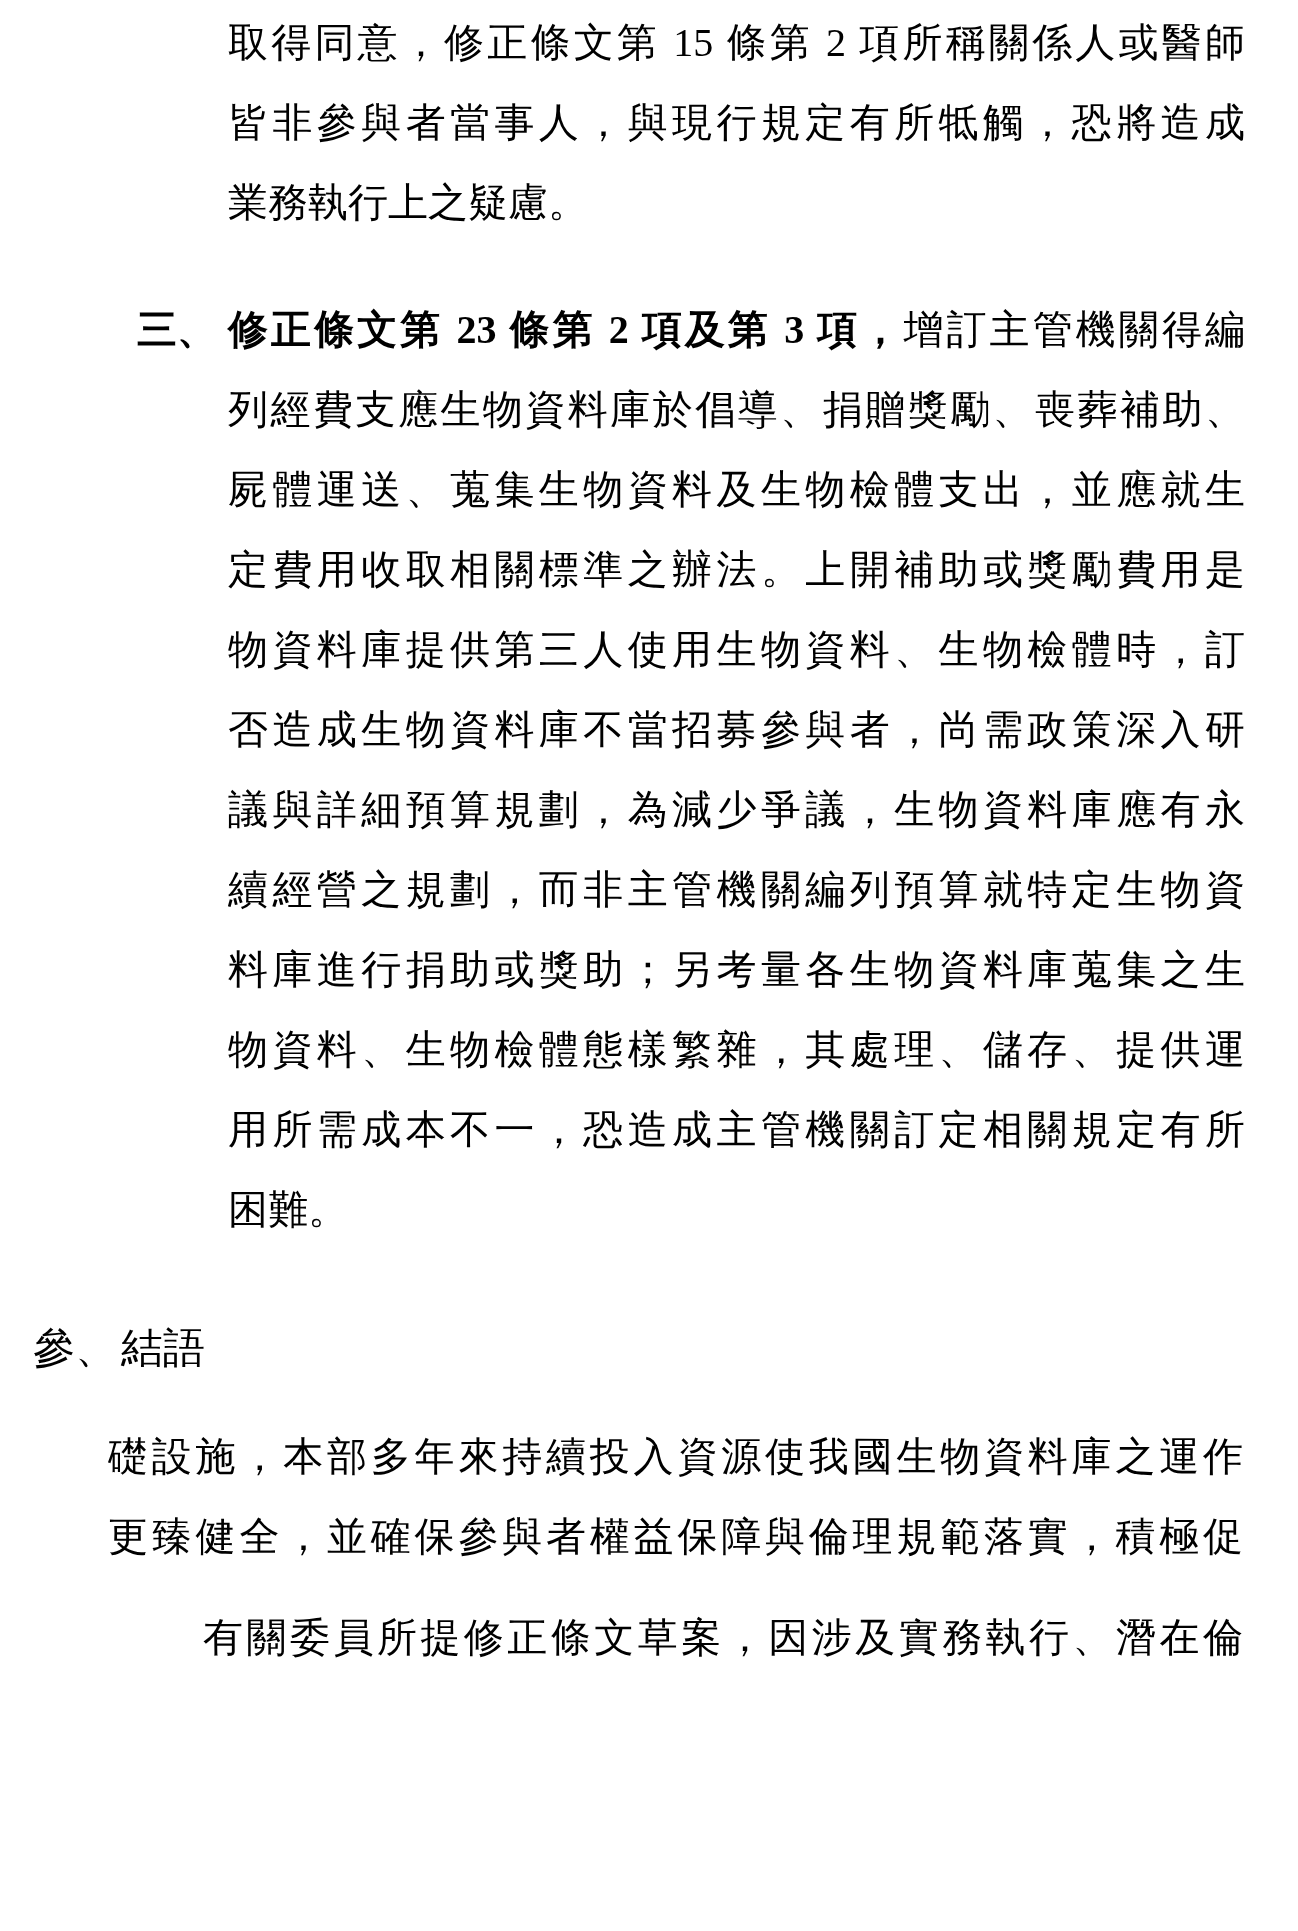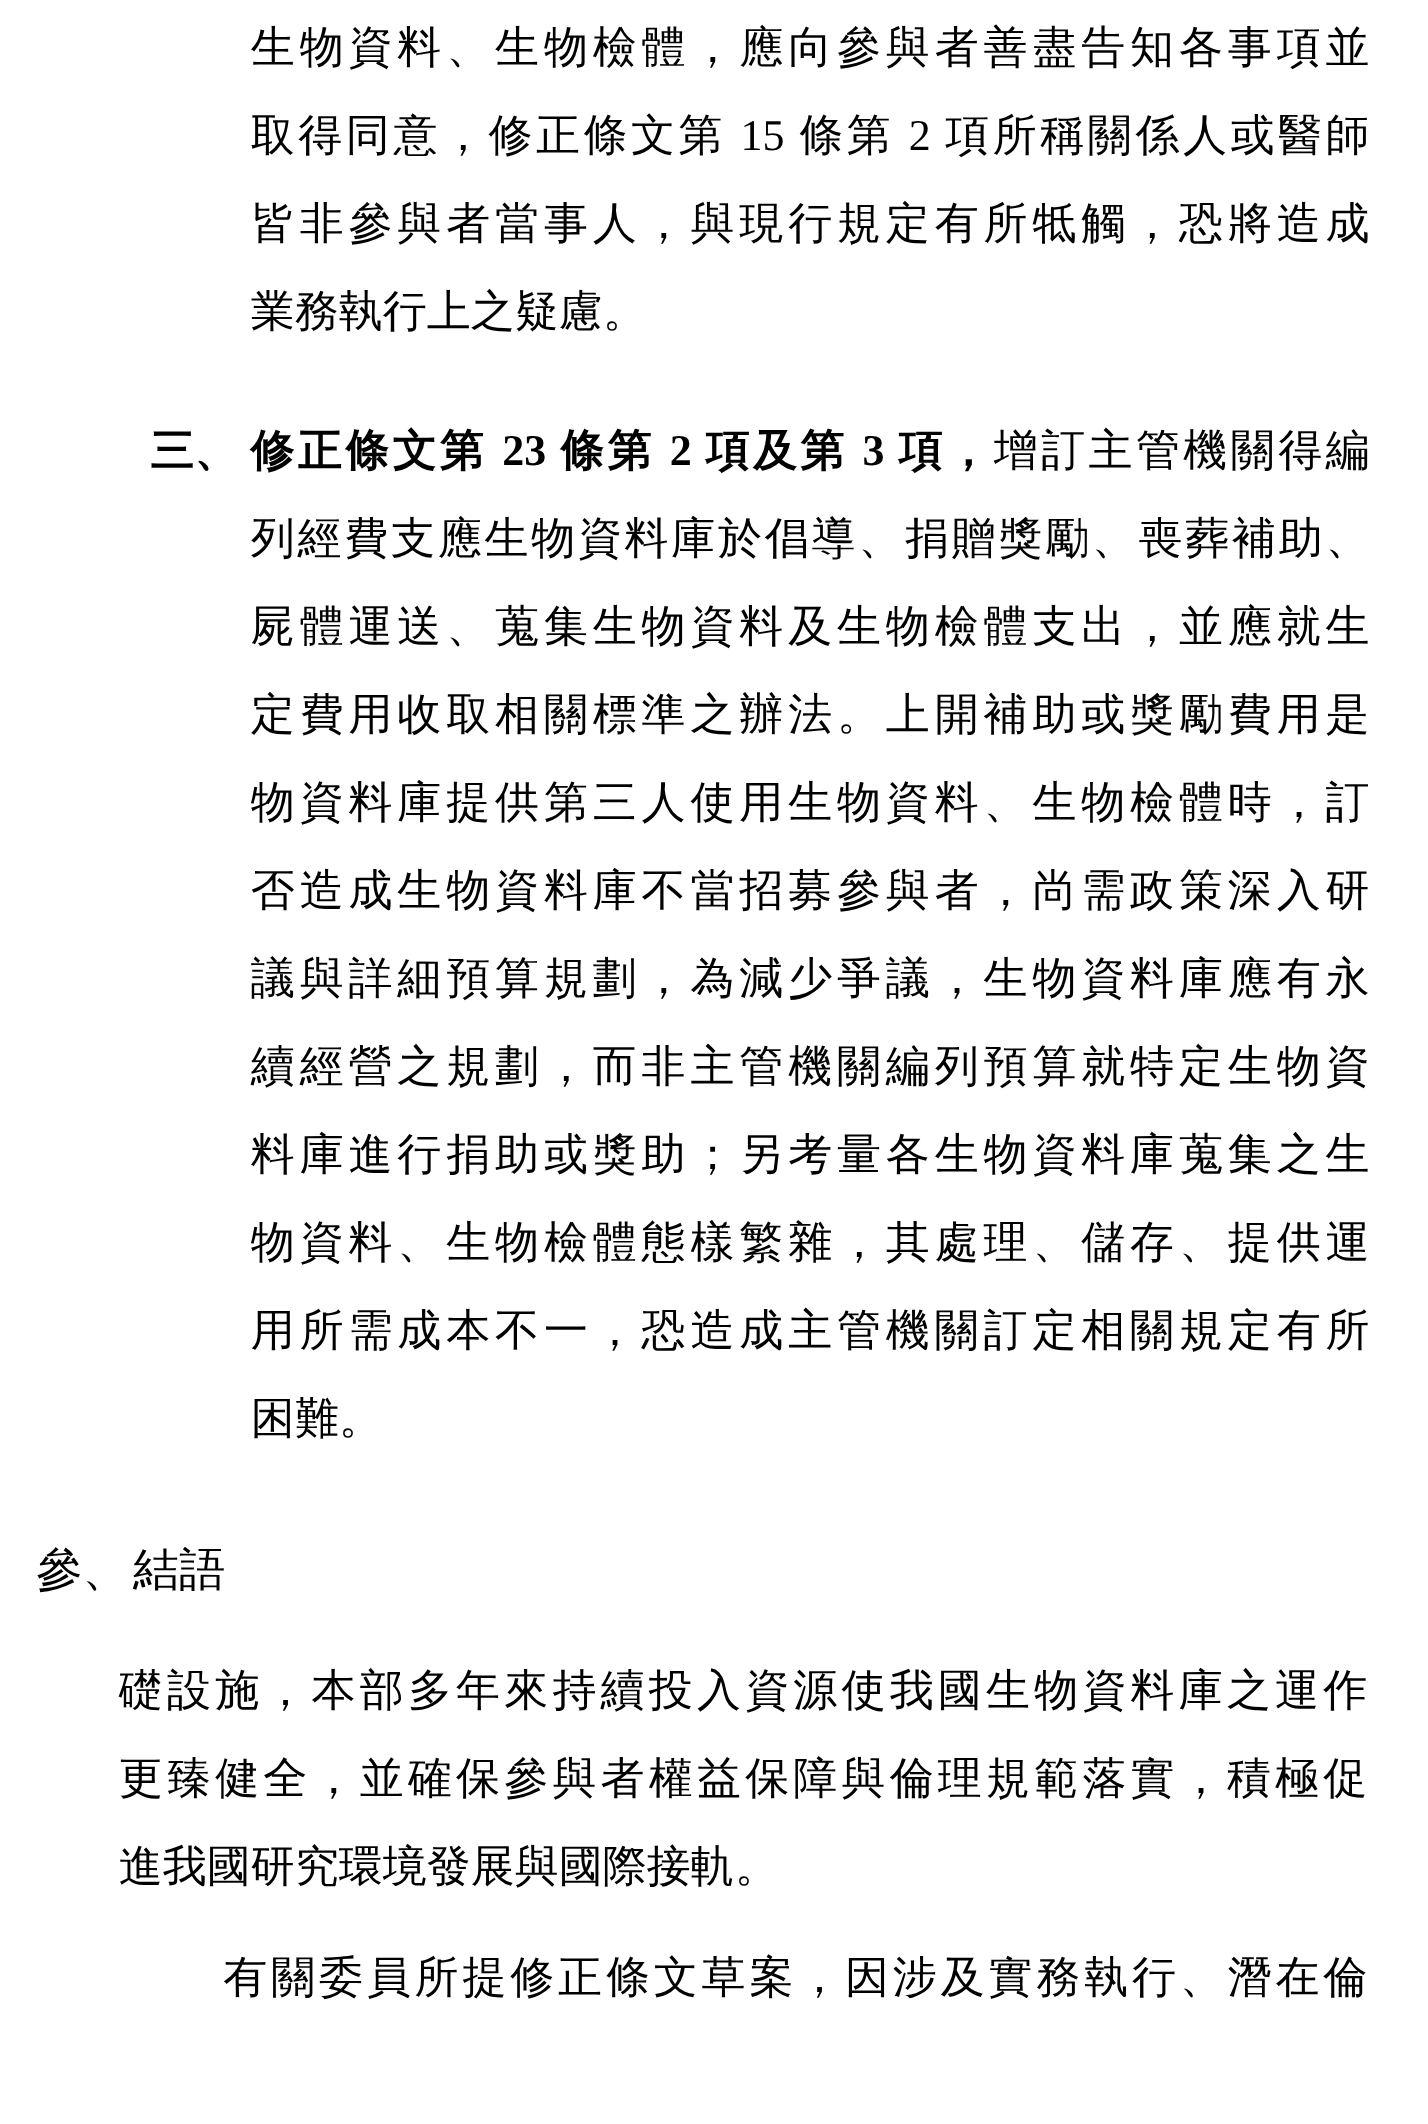--- a/index.html
+++ b/index.html
@@ -48,21 +48,20 @@
   #closing    { margin: 21px 55px 0 108px; }
   .indent-c { text-indent: 92px; }
   .indent-d { text-indent: 95px; }
 </style>
 </head>
 <body>
 
 <div id="page">
 
   <div id="block-a">
-    <div class="line just">生物資料、生物檢體，應向參與者善盡告知各事項並</div>
     <div class="line just">取得同意，修正條文第 15 條第 2 項所稱關係人或醫師</div>
     <div class="line just">皆非參與者當事人，與現行規定有所牴觸，恐將造成</div>
     <div class="line left">業務執行上之疑慮。</div>
   </div>
 
   <div id="item-three">
     <div class="item-marker">三、</div>
     <div class="item-body">
       <div class="line just">
         <span class="bold">修正條文第 23 條第 2 項及第 3 項，</span><span>增訂主管機關得編</span>
@@ -81,20 +80,19 @@
     </div>
   </div>
 
   <div id="section-heading">
     <span class="heading-marker">參、</span><span class="heading-title">結語</span>
   </div>
 
   <div id="conclusion">
     <div class="line just">礎設施，本部多年來持續投入資源使我國生物資料庫之運作</div>
     <div class="line just">更臻健全，並確保參與者權益保障與倫理規範落實，積極促</div>
-    <div class="line left">進我國研究環境發展與國際接軌。</div>
   </div>
 
   <div id="closing">
     <div class="line just indent-d">有關委員所提修正條文草案，因涉及實務執行、潛在倫</div>
   </div>
 
 </div>
 
 </body></html>

